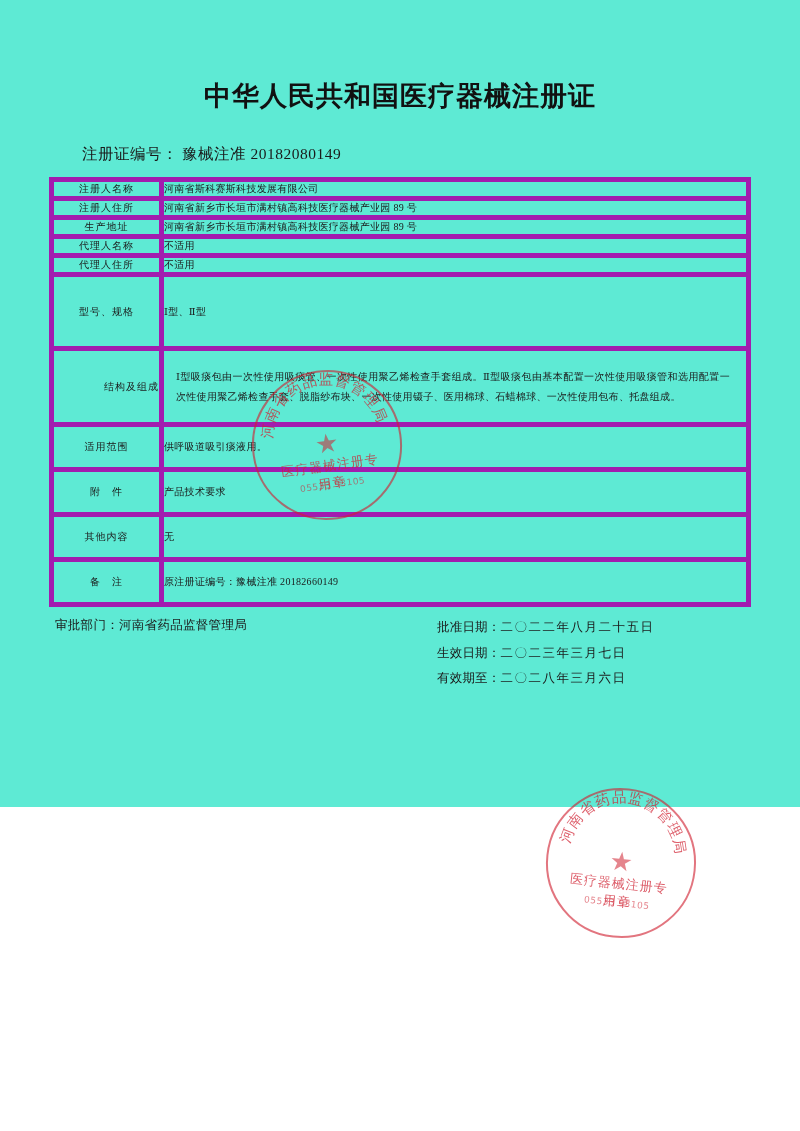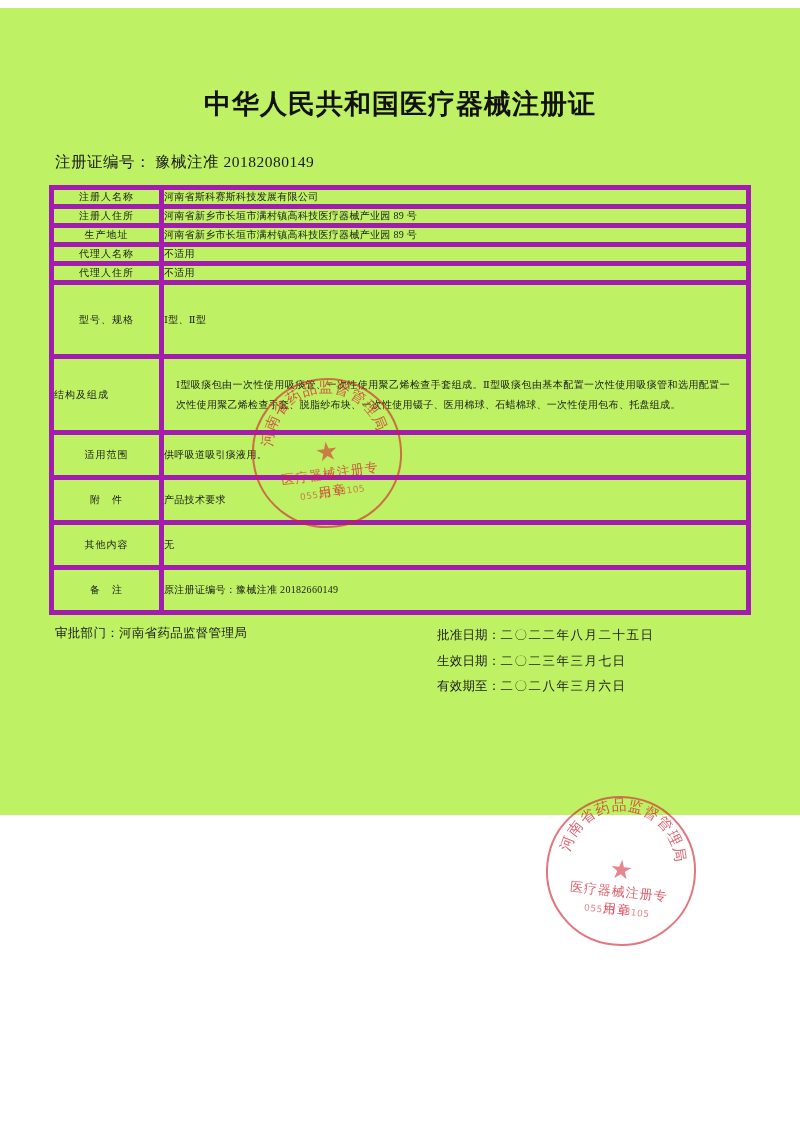--- a/index.html
+++ b/index.html
@@ -8,37 +8,37 @@
     width: 800px;
     height: 1131px;
     background: #ffffff;
     font-family: "Liberation Serif", "DejaVu Serif", serif;
     color: #1a1a1a;
     position: relative;
     overflow: hidden;
   }
   .page {
     position: absolute;
-    left: 0; top: 8px;
+    left: 0; top: 0;
     width: 800px; height: 807px;
-    background: #bef264;
+    background: #5eead4;
   }
   .doc-title {
     text-align: center;
     font-size: 27px;
     font-weight: bold;
     letter-spacing: 1px;
     margin: 0;
     padding-top: 78px;
     color: #111;
     font-family: "DejaVu Serif", "Liberation Serif", serif;
   }
   .cert-no-row {
     margin: 30px 0 12px 0;
-    padding-left: 55px;
+    padding-left: 82px;
     font-size: 15.5px;
     letter-spacing: 0.5px;
   }
   .cert-no-label { font-weight: normal; }
   .cert-no-value { margin-left: 4px; }
 
   table.cert {
     border-collapse: collapse;
     margin: 0 auto;
     width: 702px;
@@ -62,21 +62,21 @@
     padding: 9px 10px 9px 12px;
     letter-spacing: 0.3px;
   }
   tr.tall td.label, tr.tall td.value { padding-top: 13px; padding-bottom: 13px; }
   tr.spec td { height: 74px; }
   tr.struct td.value {
     line-height: 1.95;
     padding: 16px 16px 16px 12px;
     text-align: justify;
   }
-  tr.struct td.label { text-align: left; }
+  tr.struct td.label { text-align: right; }
 
   .footer {
     width: 702px;
     margin: 8px auto 0 auto;
     position: relative;
     font-size: 12.5px;
     letter-spacing: 0.3px;
   }
   .approve-dept {
     padding-left: 6px;

